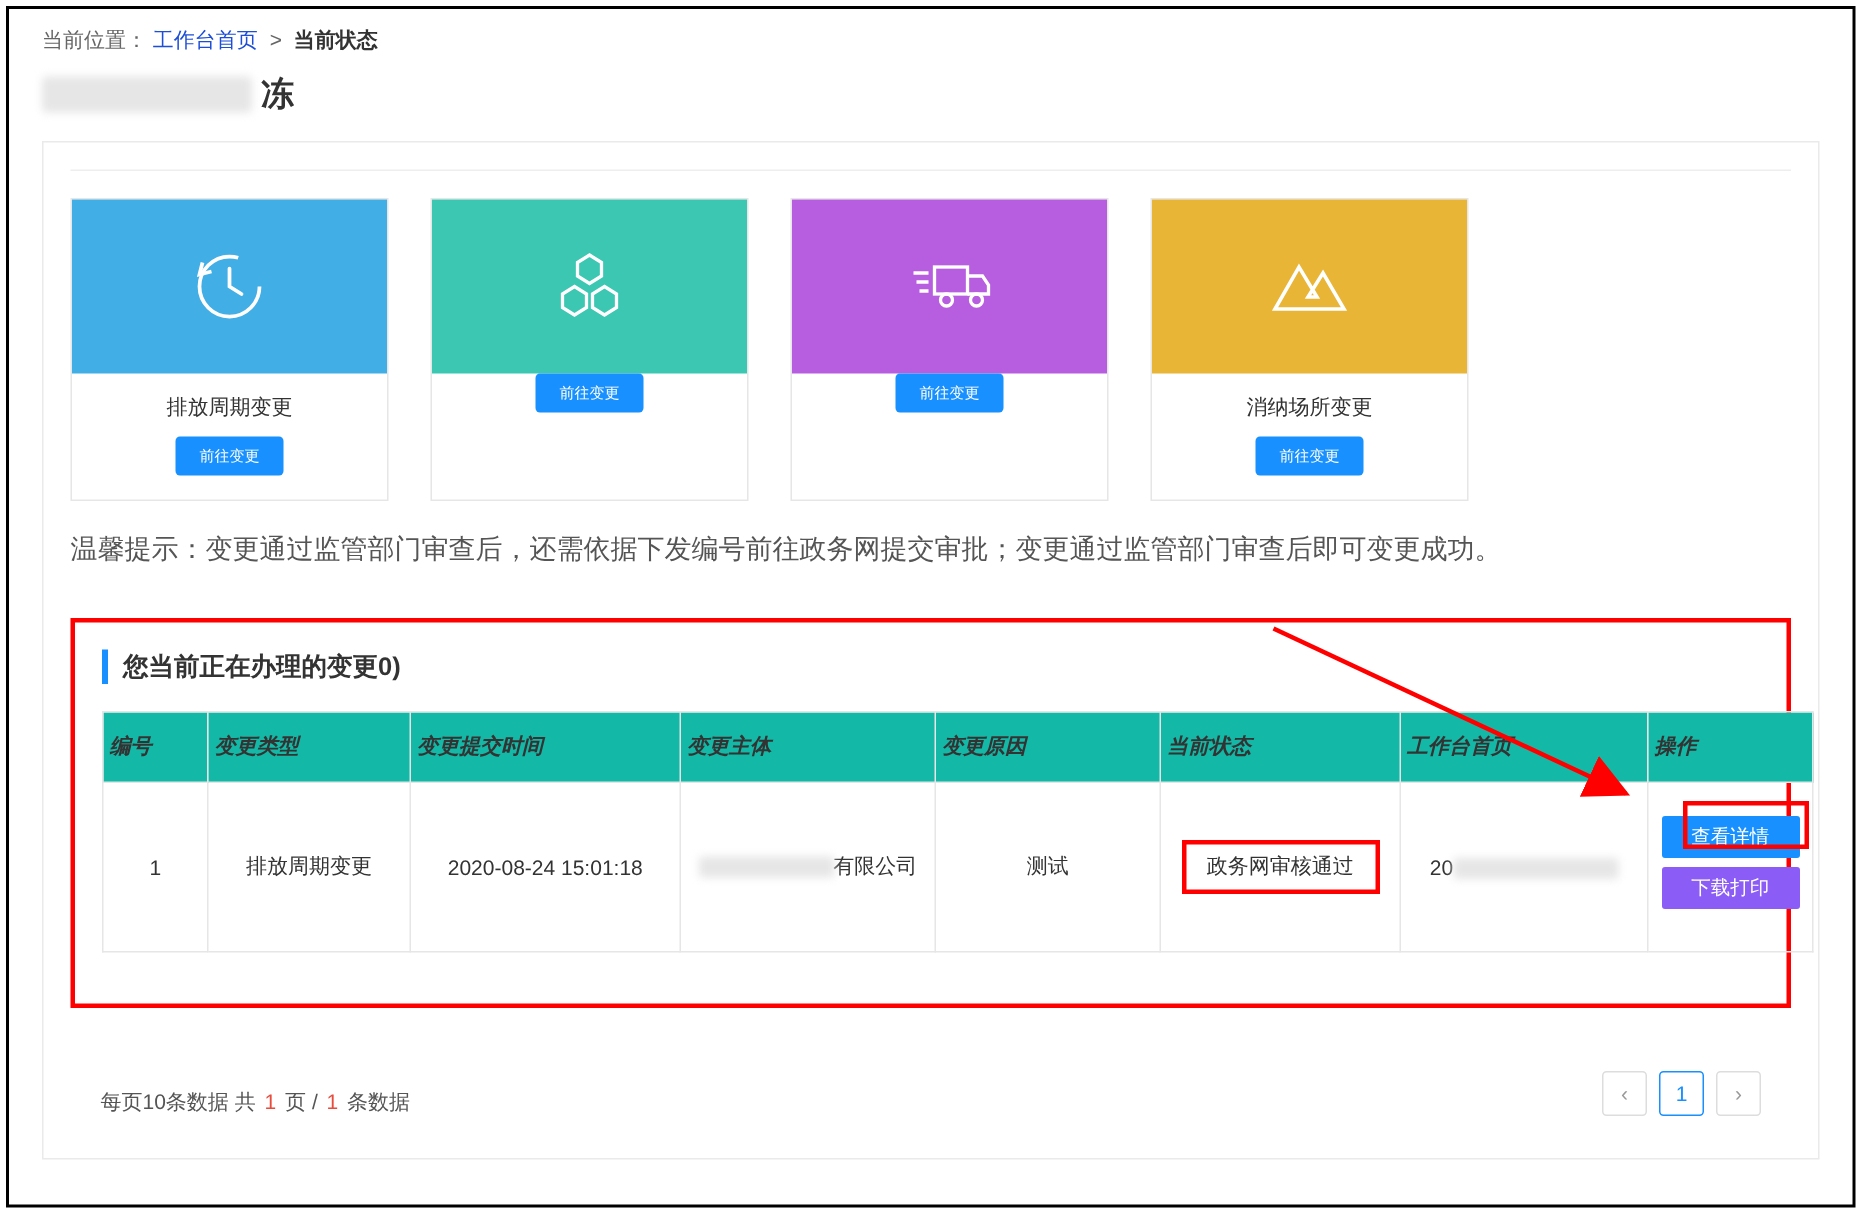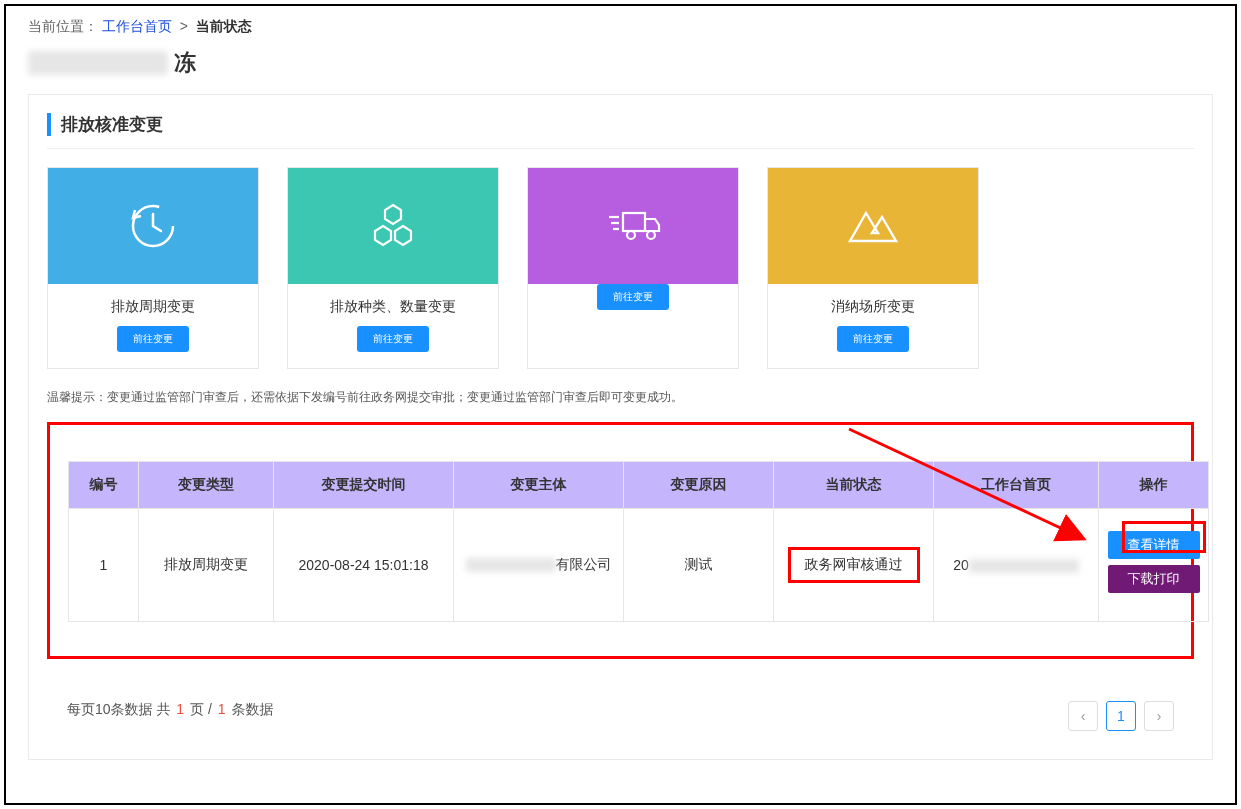--- a/index.html
+++ b/index.html
@@ -93,23 +93,23 @@
     background: #1890ff;
     color: #fff;
     border: none;
     padding: 6px 16px;
     font-size: 10px;
     border-radius: 3px;
     cursor: pointer;
     margin-bottom: 16px;
   }
   .tip {
-    font-size: 12px;
+    font-size: 18px;
     color: #555;
-    margin-bottom: 16px;
+    margin-bottom: 34px;
   }
   .tip .tl { color: #555; }
   .pending-section {
     border: 3px solid #ff0000;
     padding: 18px 18px 34px 18px;
     position: relative;
   }
   .arrow-svg {
     position: absolute;
     top: -6px;
@@ -119,26 +119,27 @@
     pointer-events: none;
     z-index: 5;
   }
   table.data {
     width: 100%;
     border-collapse: collapse;
     margin-top: 18px;
     table-layout: fixed;
   }
   table.data th {
-    background: #c4b5fd;
+    background: #14b8a6;
     border: 1px solid #e6e6e6;
     padding: 14px 4px;
     font-weight: 600;
-    text-align: center;
-    font-size: 14px;
+    text-align: left;
+    font-size: 14px;
+    font-style: italic;
   }
   table.data td {
     border: 1px solid #e6e6e6;
     padding: 22px 4px;
     text-align: center;
     font-size: 14px;
     vertical-align: middle;
   }
   .status-cell { position: relative; }
   .status-box {
@@ -158,34 +159,34 @@
     width: 92px;
     margin: 0 auto 6px auto;
     color: #fff;
     border: none;
     padding: 5px 0;
     font-size: 13px;
     border-radius: 2px;
     cursor: pointer;
   }
   .op-btn.view { background: #1890ff; }
-  .op-btn.print { background: #701a75; }
+  .op-btn.print { background: #8b5cf6; }
   .op-cell { position: relative; }
   .red-frame-detail {
     position: absolute;
     border: 3px solid #ff0000;
     top: 12px; right: 2px;
     width: 84px; height: 32px;
     pointer-events: none;
   }
   .pager-row {
     margin: 22px 10px 0 10px;
     display: flex;
     justify-content: space-between;
-    align-items: flex-start;
+    align-items: flex-end;
     font-size: 14px;
     color: #555;
     padding: 20px 10px 0 10px;
   }
   .pager-row .red { color: #e84c3d; margin: 0 2px; }
   .pager {
     display: flex;
     align-items: center;
     gap: 8px;
   }
@@ -215,21 +216,20 @@
     <span class="current">当前状态</span>
   </div>
 
   <div class="page-title-row">
     <span class="blur"></span>
     <span>冻</span>
   </div>
 
   <div class="inner">
 
-    <div class="section-title">排放核准变更</div>
     <div class="divider"></div>
 
     <div class="card-row">
 
       <div class="card">
         <div class="card-top blue">
           <svg width="54" height="54" viewBox="0 0 54 54" fill="none">
             <circle cx="27" cy="27" r="20" stroke="#fff" stroke-width="2.5" stroke-dasharray="100 30"></circle>
             <path d="M27 15 v12 l8 5" stroke="#fff" stroke-width="2.5" fill="none" stroke-linecap="round"></path>
             <path d="M9 11 l-2 8 l8 -2" stroke="#fff" stroke-width="2.5" fill="none"></path>
@@ -240,21 +240,20 @@
       </div>
 
       <div class="card">
         <div class="card-top green">
           <svg width="54" height="54" viewBox="0 0 54 54" fill="none" stroke="#fff" stroke-width="2.2">
             <polygon points="27,6 35,11 35,20 27,25 19,20 19,11"></polygon>
             <polygon points="17,27 25,32 25,41 17,46 9,41 9,32"></polygon>
             <polygon points="37,27 45,32 45,41 37,46 29,41 29,32"></polygon>
           </svg>
         </div>
-        <div class="card-label">排放种类、数量变更</div>
         <button class="card-btn">前往变更</button>
       </div>
 
       <div class="card">
         <div class="card-top purple">
           <svg width="60" height="54" viewBox="0 0 60 54" fill="none" stroke="#fff" stroke-width="2.2">
             <rect x="20" y="14" width="22" height="18"></rect>
             <path d="M42 20 h10 l4 6 v6 h-14"></path>
             <circle cx="28" cy="36" r="4"></circle>
             <circle cx="48" cy="36" r="4"></circle>
@@ -286,20 +285,21 @@
 
       <svg class="arrow-svg" viewBox="0 0 300 150">
         <defs>
           <marker id="ah" markerWidth="12" markerHeight="12" refX="9" refY="5" orient="auto">
             <path d="M0,0 L10,5 L0,10 Z" fill="#ff0000"></path>
           </marker>
         </defs>
         <line x1="20" y1="10" x2="255" y2="120" stroke="#ff0000" stroke-width="3" marker-end="url(#ah)"></line>
       </svg>
 
+      <div class="section-title">您当前正在办理的变更0)</div>
 
       <table class="data">
         <colgroup>
           <col style="width:70px">
             <col style="width:135px">
             <col style="width:180px">
             <col style="width:170px">
           <col style="width:150px">
             <col style="width:160px">
             <col style="width:165px">

